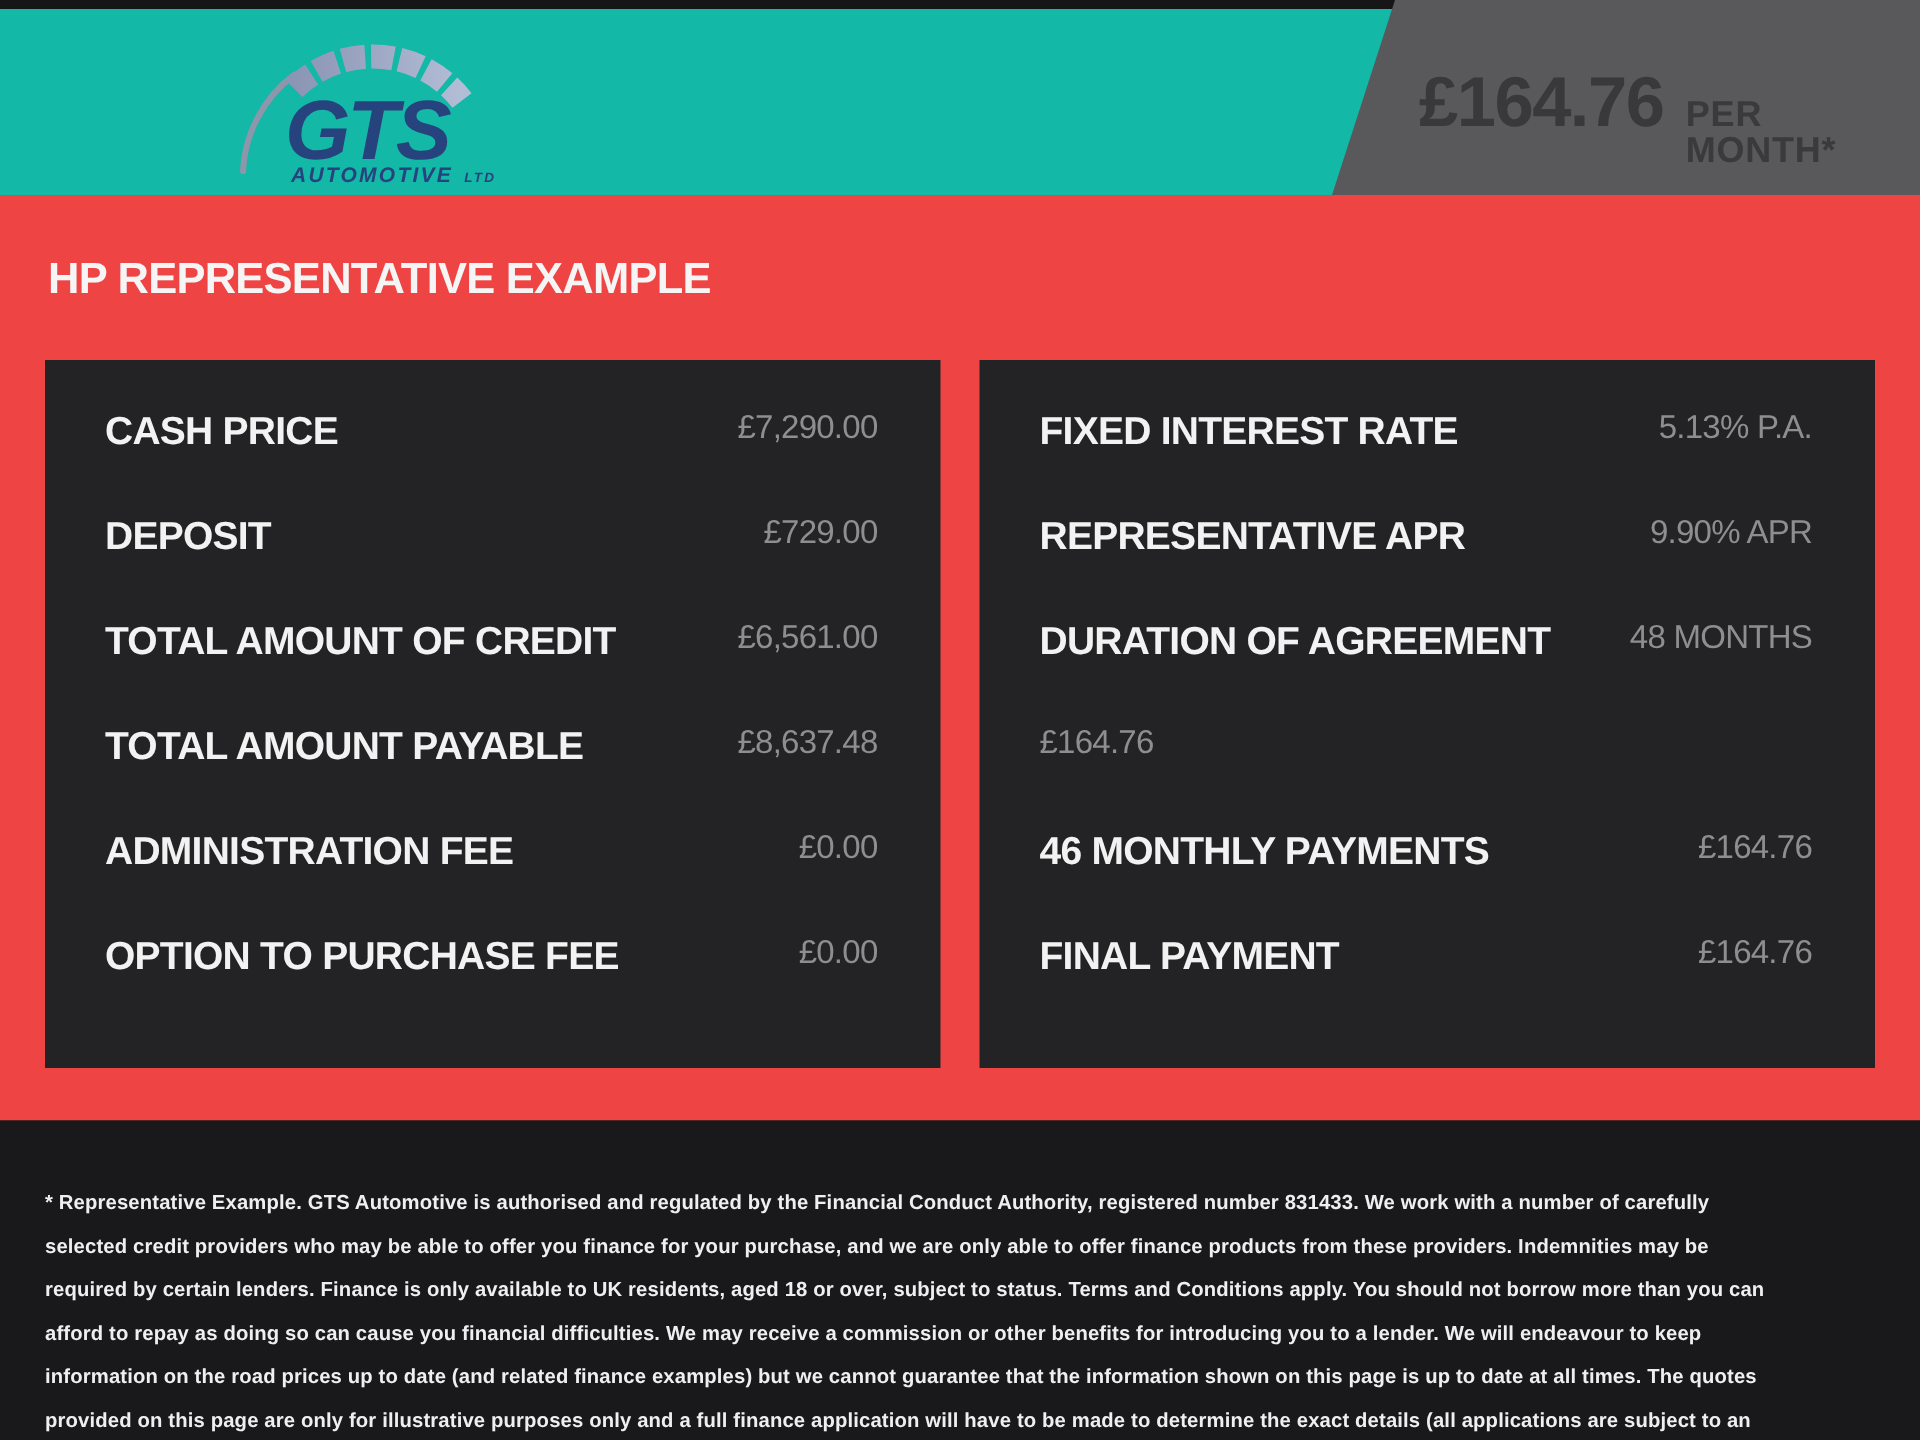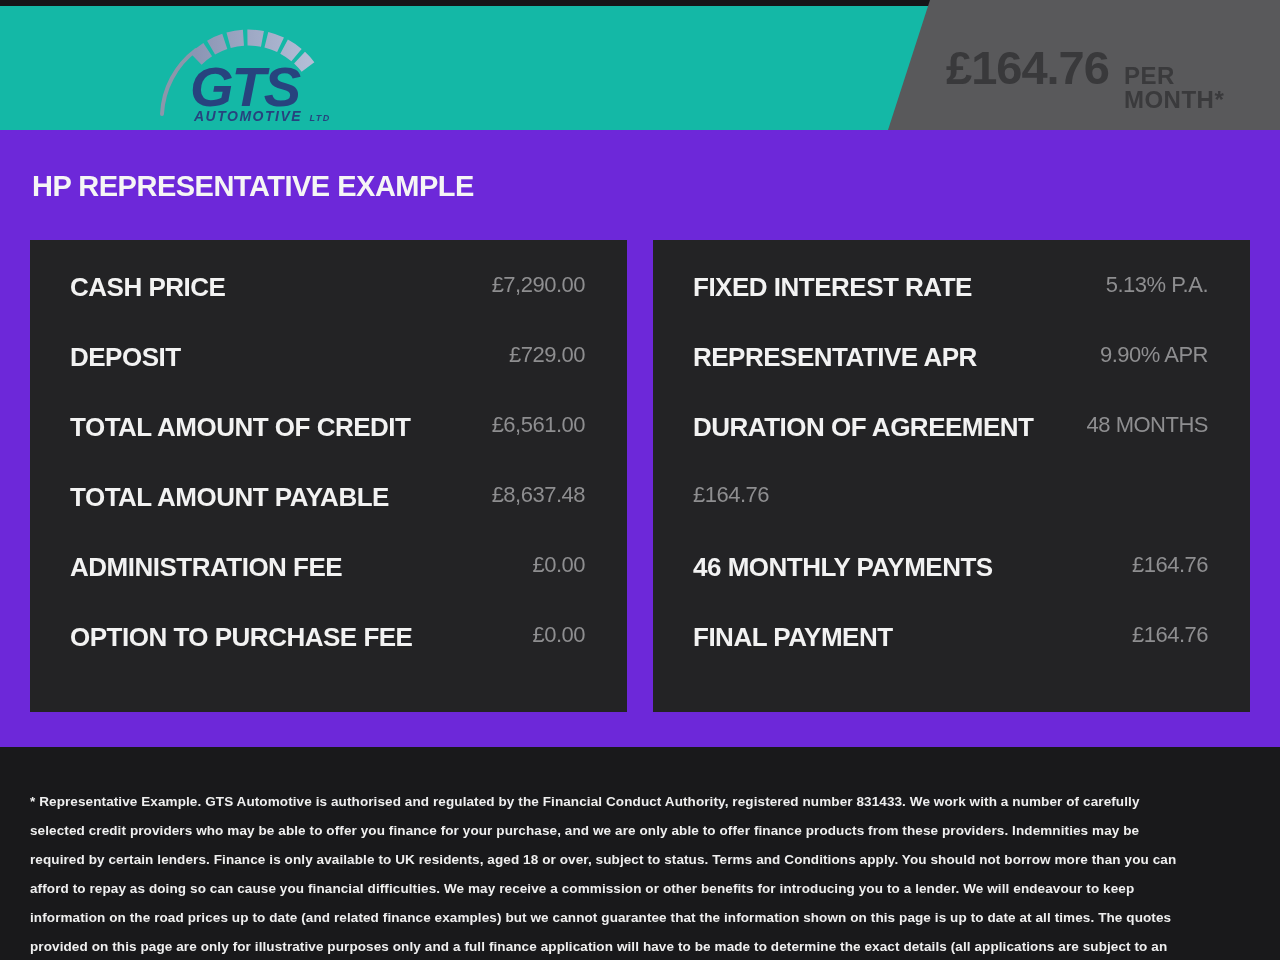--- a/index.html
+++ b/index.html
@@ -32,21 +32,21 @@
     font-size:47px;font-weight:bold;color:#39393b;letter-spacing:-1px;
     line-height:1;
   }
   .price-suffix{
     font-size:24px;font-weight:bold;color:#3a3a3c;margin-left:15px;
     letter-spacing:0.5px;line-height:1;
   }
 
   
   .content{
-    background:#6d28d9;padding:0 30px 35px;flex:0 0 auto;
+    background:#ef4444;padding:0 30px 35px;flex:0 0 auto;
   }
   .page-title{
     margin:0;padding:40px 0 0 2px;
     font-size:29px;font-weight:bold;color:#f5f5f5;letter-spacing:-0.5px;
   }
   .panels{
     display:flex;justify-content:space-between;gap:26px;margin-top:37px;
   }
   .panel{
     width:597px;height:472px;background:#232325;

